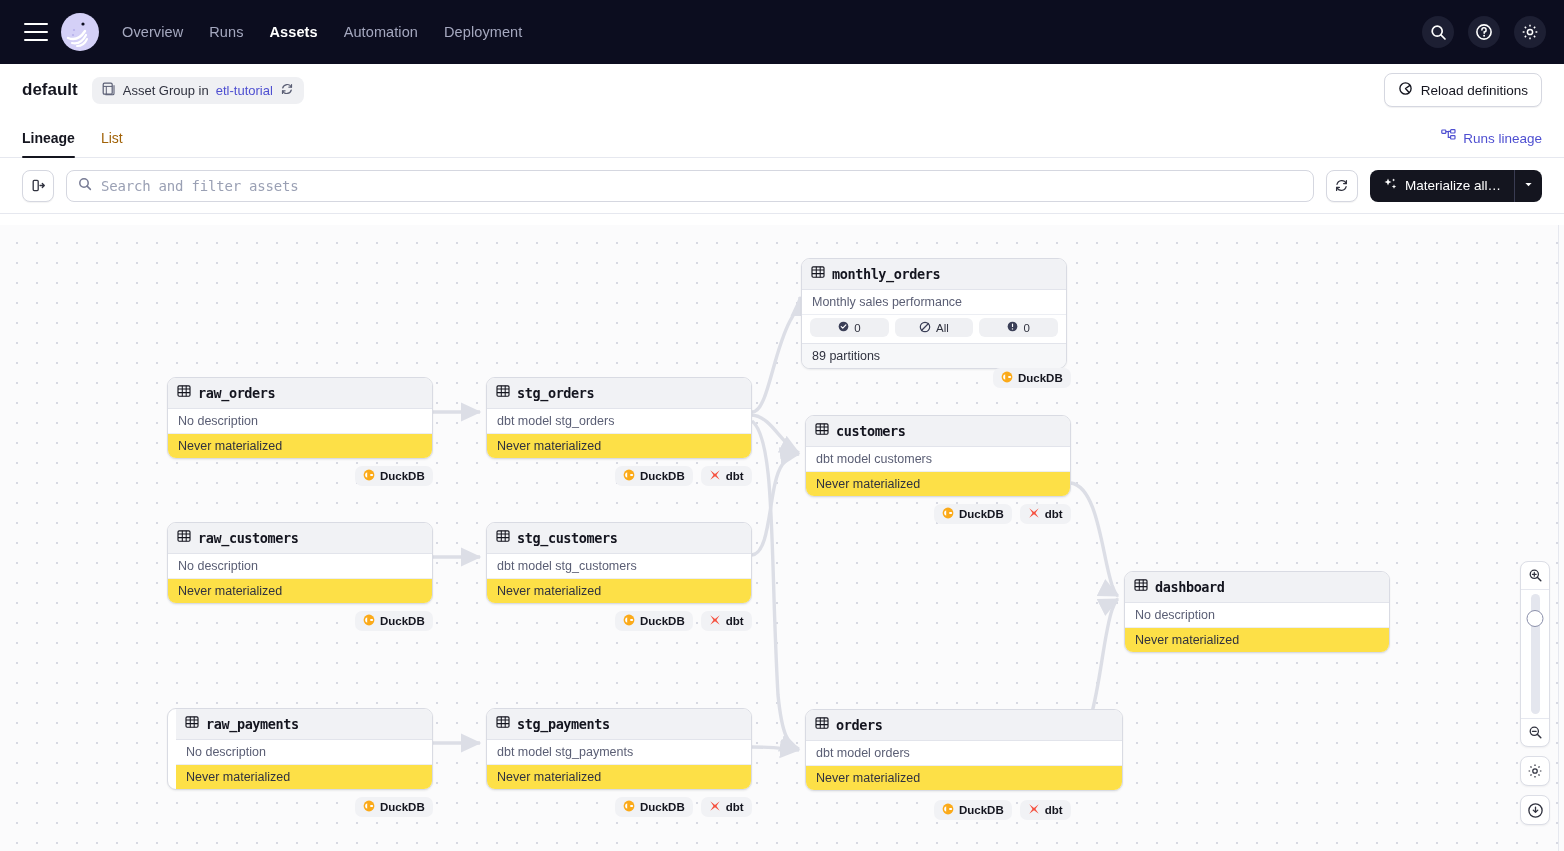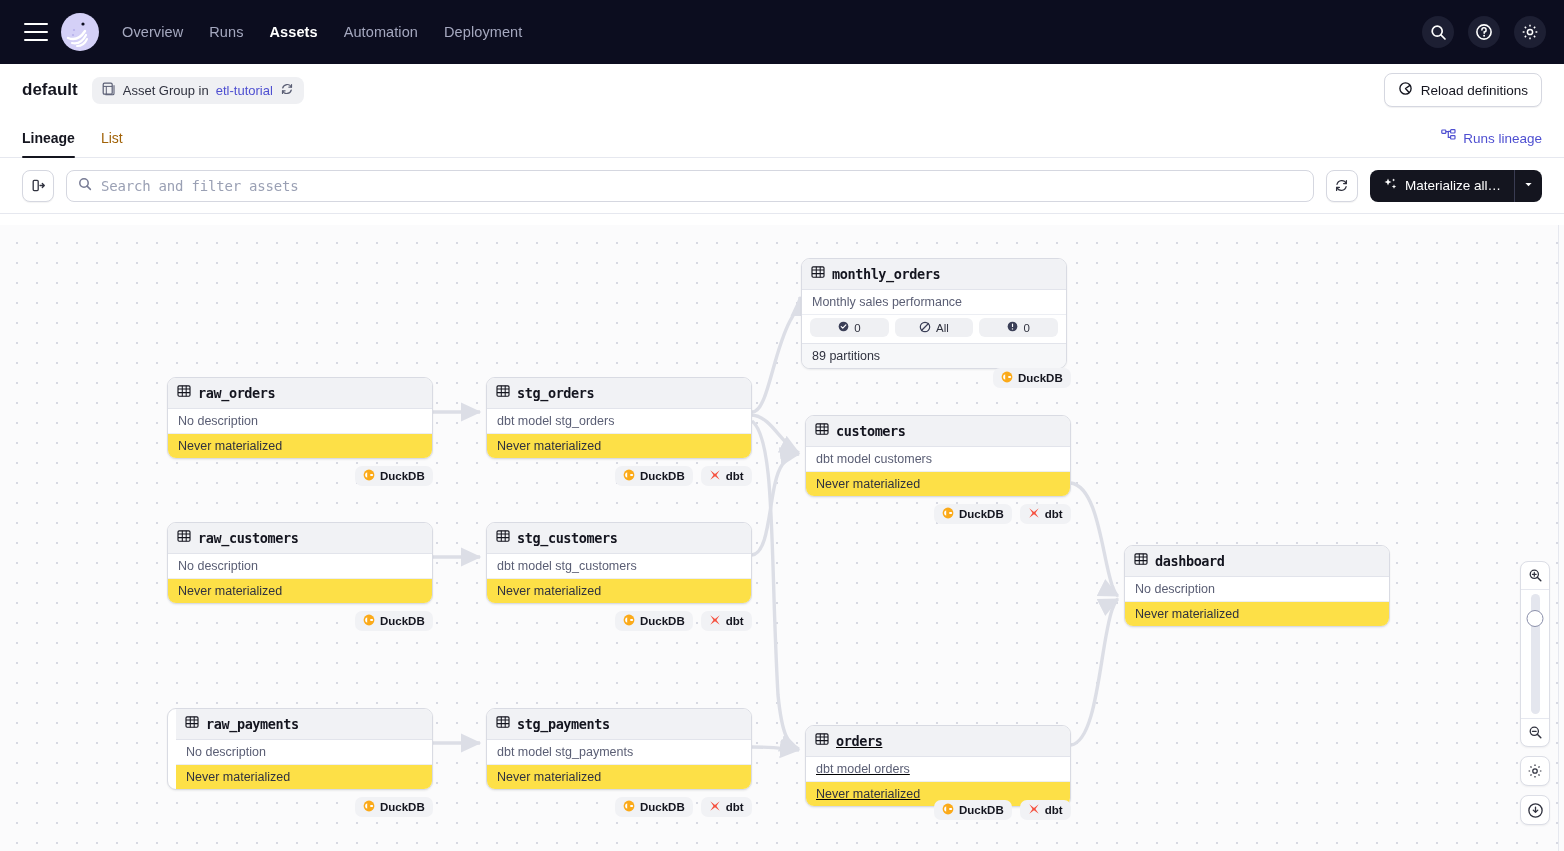--- a/index.html
+++ b/index.html
@@ -613,21 +613,21 @@
               </svg></span>
             <span>DuckDB</span>
           </span>
           <span class="tag">
             <span><svg width="12" height="12" viewBox="0 0 12 12" style="flex:none">
                 <path d="M1.3 1.3 L6 5 L10.7 1.3 L7.4 6 L10.7 10.7 L6 7.2 L1.3 10.7 L4.5 6 Z" fill="#f5503f"></path>
               </svg></span>
             <span>dbt</span>
           </span>
         </div>
-        <div class="node" style="left: 805px; top: 500px; width: 266px; text-decoration: underline;">
+        <div class="node" style="left: 805px; top: 484px; width: 318px;">
           <div class="node-header">
             <span><svg width="14" height="14" viewBox="0 0 14 14" style="flex:none">
                 <rect x="1" y="1.8" width="12" height="10.4" rx="1.2" stroke="#14151f" stroke-width="1.15" fill="none"></rect>
                 <line x1="1" y1="5" x2="13" y2="5" stroke="#14151f" stroke-width="1.05"></line>
                 <line x1="1" y1="8.6" x2="13" y2="8.6" stroke="#14151f" stroke-width="1.05"></line>
                 <line x1="5.3" y1="1.8" x2="5.3" y2="12.2" stroke="#14151f" stroke-width="1.05"></line>
                 <line x1="9.2" y1="1.8" x2="9.2" y2="12.2" stroke="#14151f" stroke-width="1.05"></line>
               </svg></span>
             <span class="node-name">orders</span>
           </div>
@@ -643,21 +643,21 @@
               </svg></span>
             <span>DuckDB</span>
           </span>
           <span class="tag">
             <span><svg width="12" height="12" viewBox="0 0 12 12" style="flex:none">
                 <path d="M1.3 1.3 L6 5 L10.7 1.3 L7.4 6 L10.7 10.7 L6 7.2 L1.3 10.7 L4.5 6 Z" fill="#f5503f"></path>
               </svg></span>
             <span>dbt</span>
           </span>
         </div>
-        <div class="node" style="left: 1124px; top: 320px; width: 266px;">
+        <div class="node" style="left: 1124px; top: 346px; width: 266px;">
           <div class="node-header">
             <span><svg width="14" height="14" viewBox="0 0 14 14" style="flex:none">
                 <rect x="1" y="1.8" width="12" height="10.4" rx="1.2" stroke="#14151f" stroke-width="1.15" fill="none"></rect>
                 <line x1="1" y1="5" x2="13" y2="5" stroke="#14151f" stroke-width="1.05"></line>
                 <line x1="1" y1="8.6" x2="13" y2="8.6" stroke="#14151f" stroke-width="1.05"></line>
                 <line x1="5.3" y1="1.8" x2="5.3" y2="12.2" stroke="#14151f" stroke-width="1.05"></line>
                 <line x1="9.2" y1="1.8" x2="9.2" y2="12.2" stroke="#14151f" stroke-width="1.05"></line>
               </svg></span>
             <span class="node-name">dashboard</span>
           </div>

